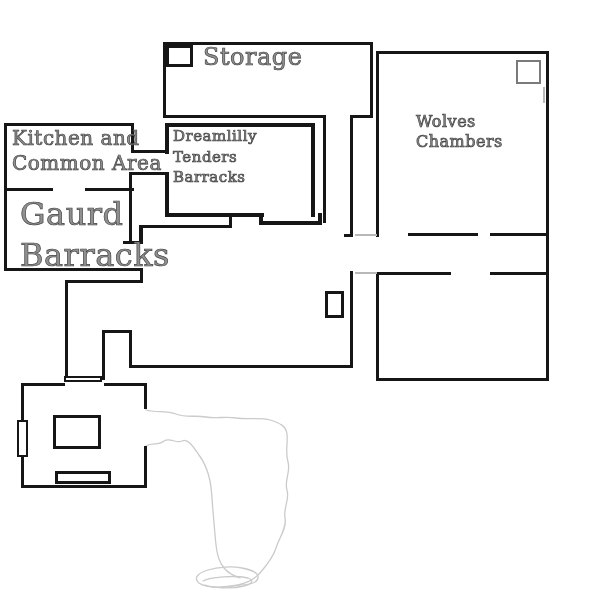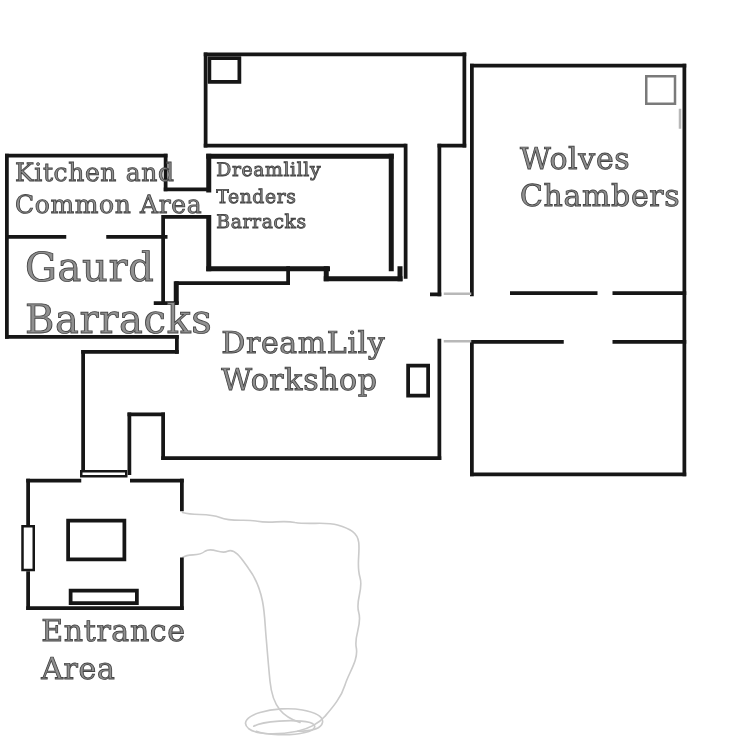--- a/index.html
+++ b/index.html
@@ -97,27 +97,24 @@
   <div class="mark" style="left:355px;top:272px;width:22px;height:2px"></div>
 
   <div class="box" style="left:166px;top:45px;width:27px;height:22px"></div>
   <div class="box light" style="left:516px;top:60px;width:25px;height:24px"></div>
   <div class="box" style="left:325px;top:291px;width:19px;height:27px"></div>
   <div class="box" style="left:53px;top:415px;width:48px;height:34px"></div>
   <div class="box" style="left:55px;top:471px;width:56px;height:13px"></div>
   <div class="box thin" style="left:17px;top:420px;width:11px;height:37px;z-index:2"></div>
   <div class="box thin" style="left:64px;top:376px;width:38px;height:6px;z-index:2"></div>
 
-  <div class="room-label" style="left:416px;top:112px;font-size:24px">Wolves
+  <div class="room-label" style="left:203px;top:42px;font-size:24px">Storage</div>
+  <div class="room-label" style="left:416px;top:112px;font-size:16px">Wolves
 Chambers</div>
   <div class="room-label" style="left:12px;top:126px;font-size:20px">Kitchen and
 Common Area</div>
   <div class="room-label" style="left:173px;top:126px;font-size:15px;line-height:1.38">Dreamlilly
 Tenders
 Barracks</div>
   <div class="room-label" style="left:20px;top:194px;font-size:32px">Gaurd
 Barracks</div>
-  <div class="room-label" style="left:177px;top:259px;font-size:24px">DreamLily
-Workshop</div>
-  <div class="room-label" style="left:33px;top:490px;font-size:24px">Entrance
-Area</div>
 
 </div>
 
 </body></html>

